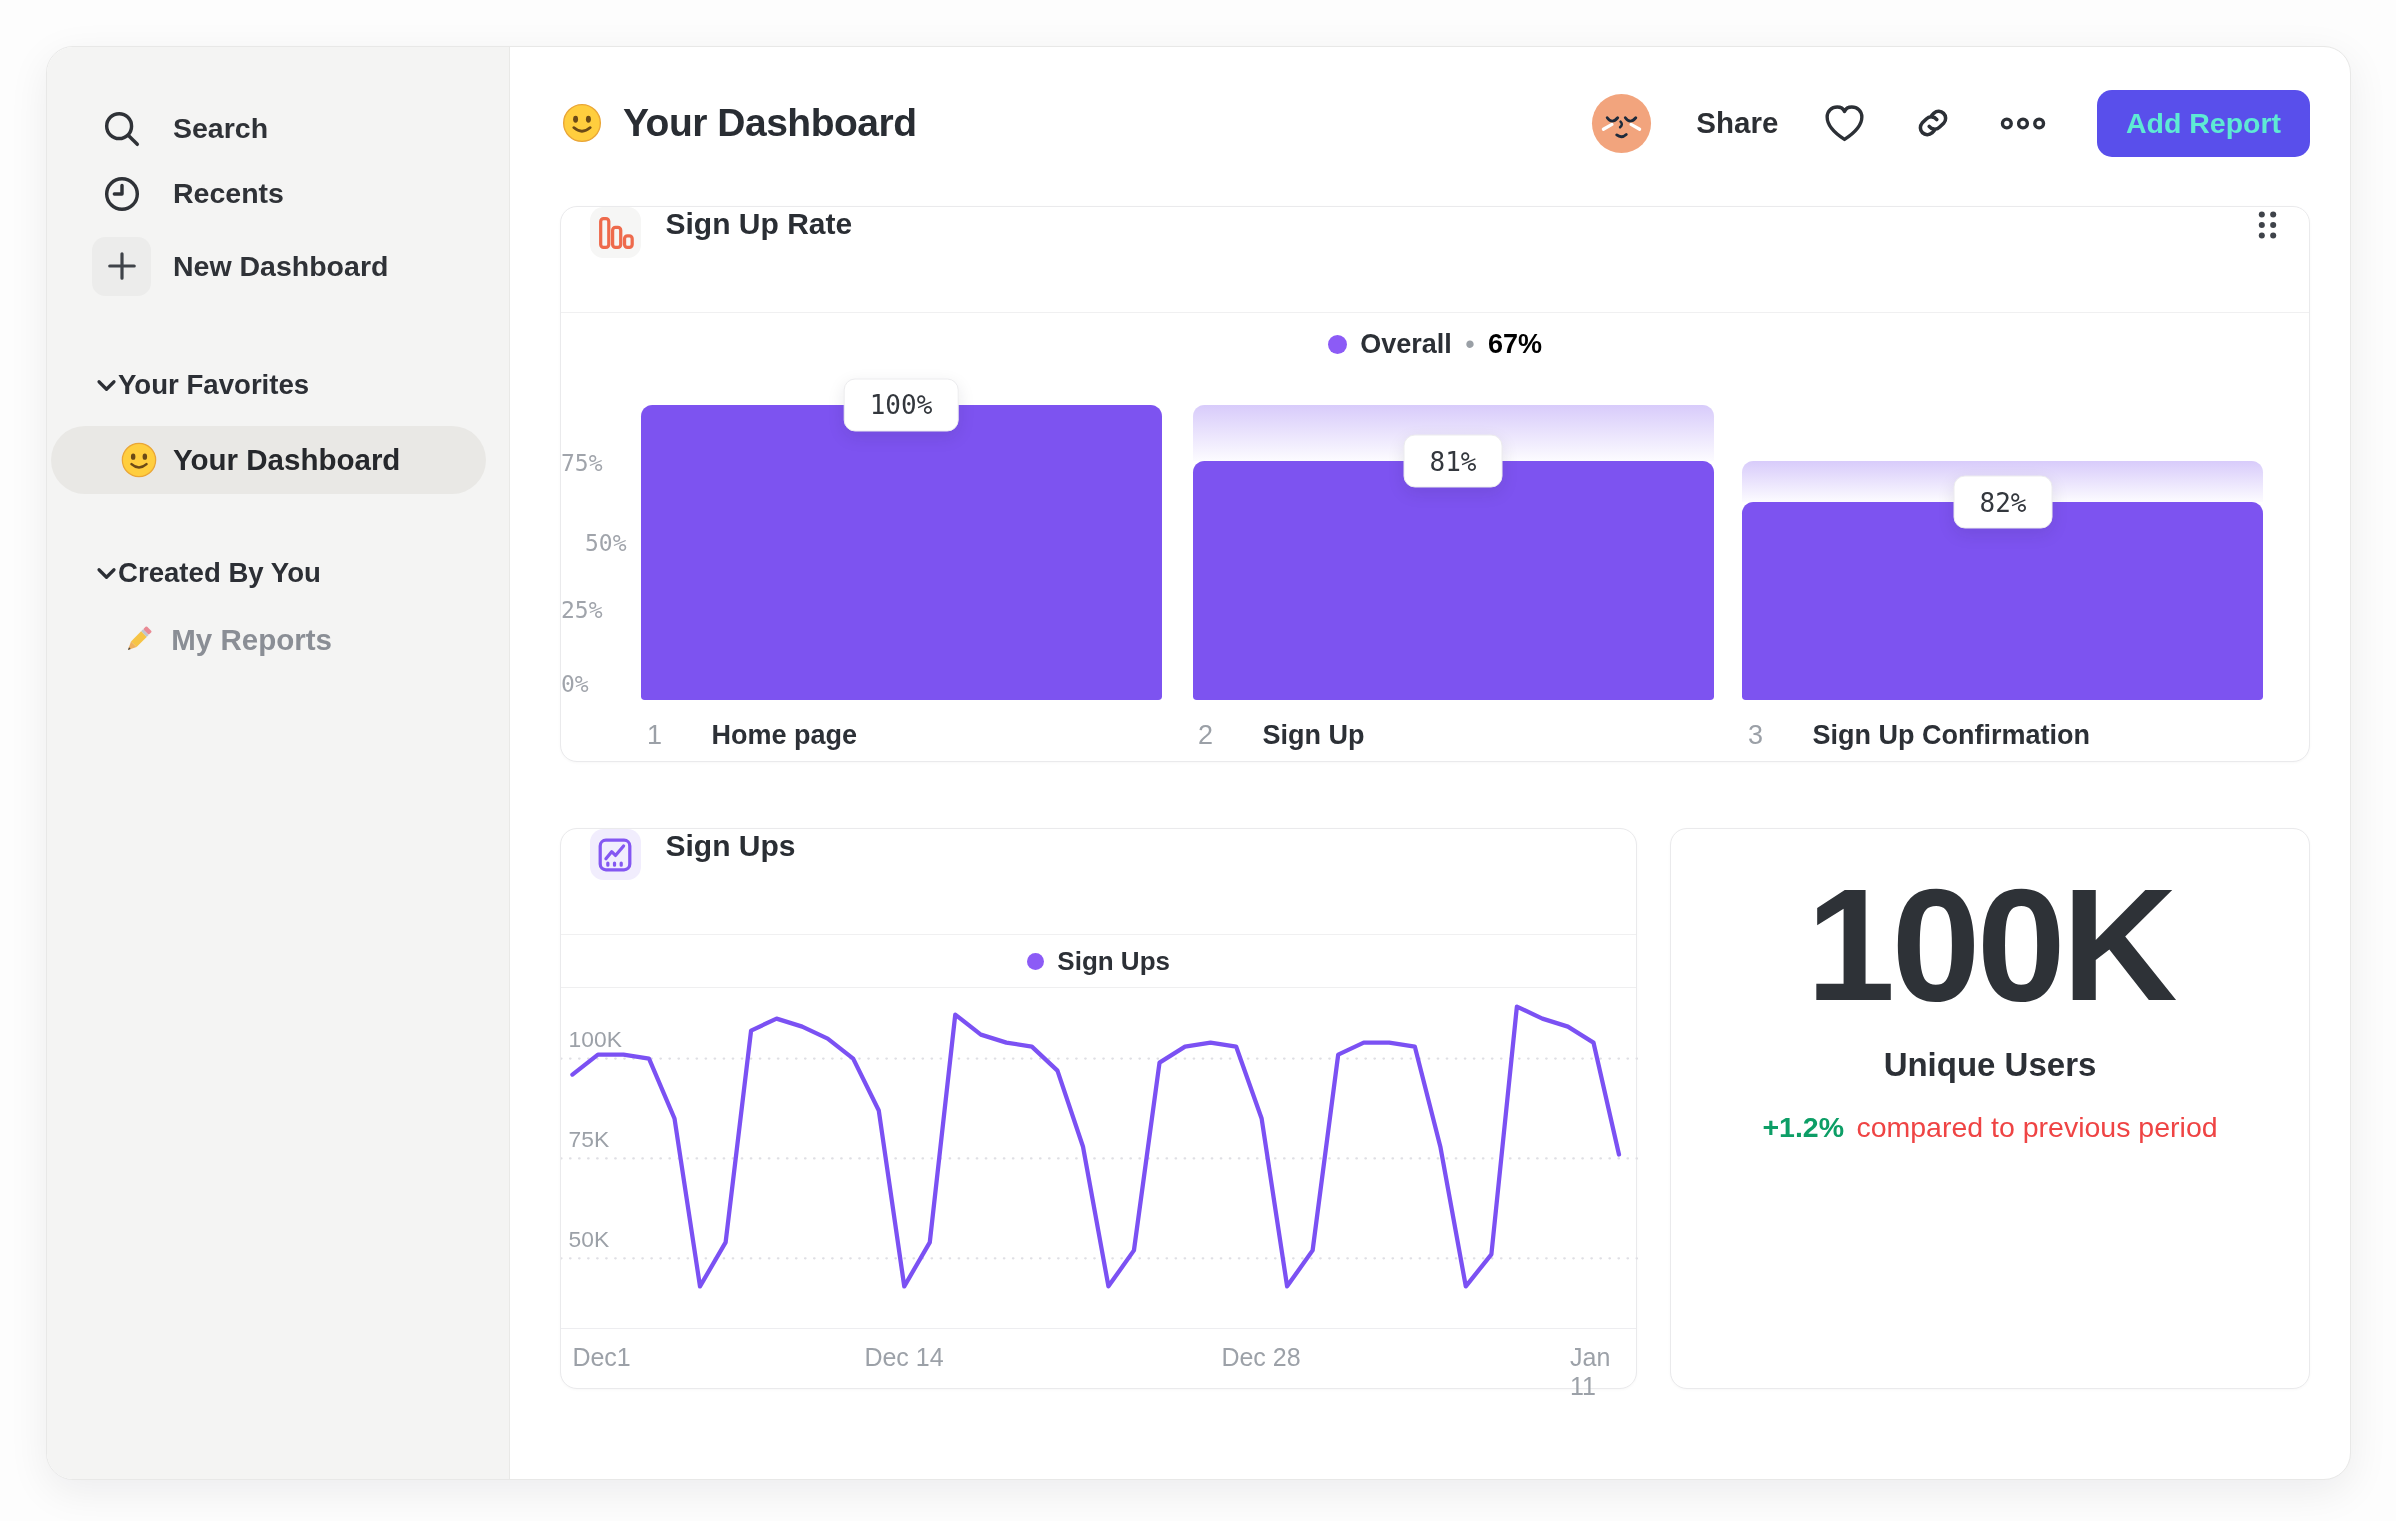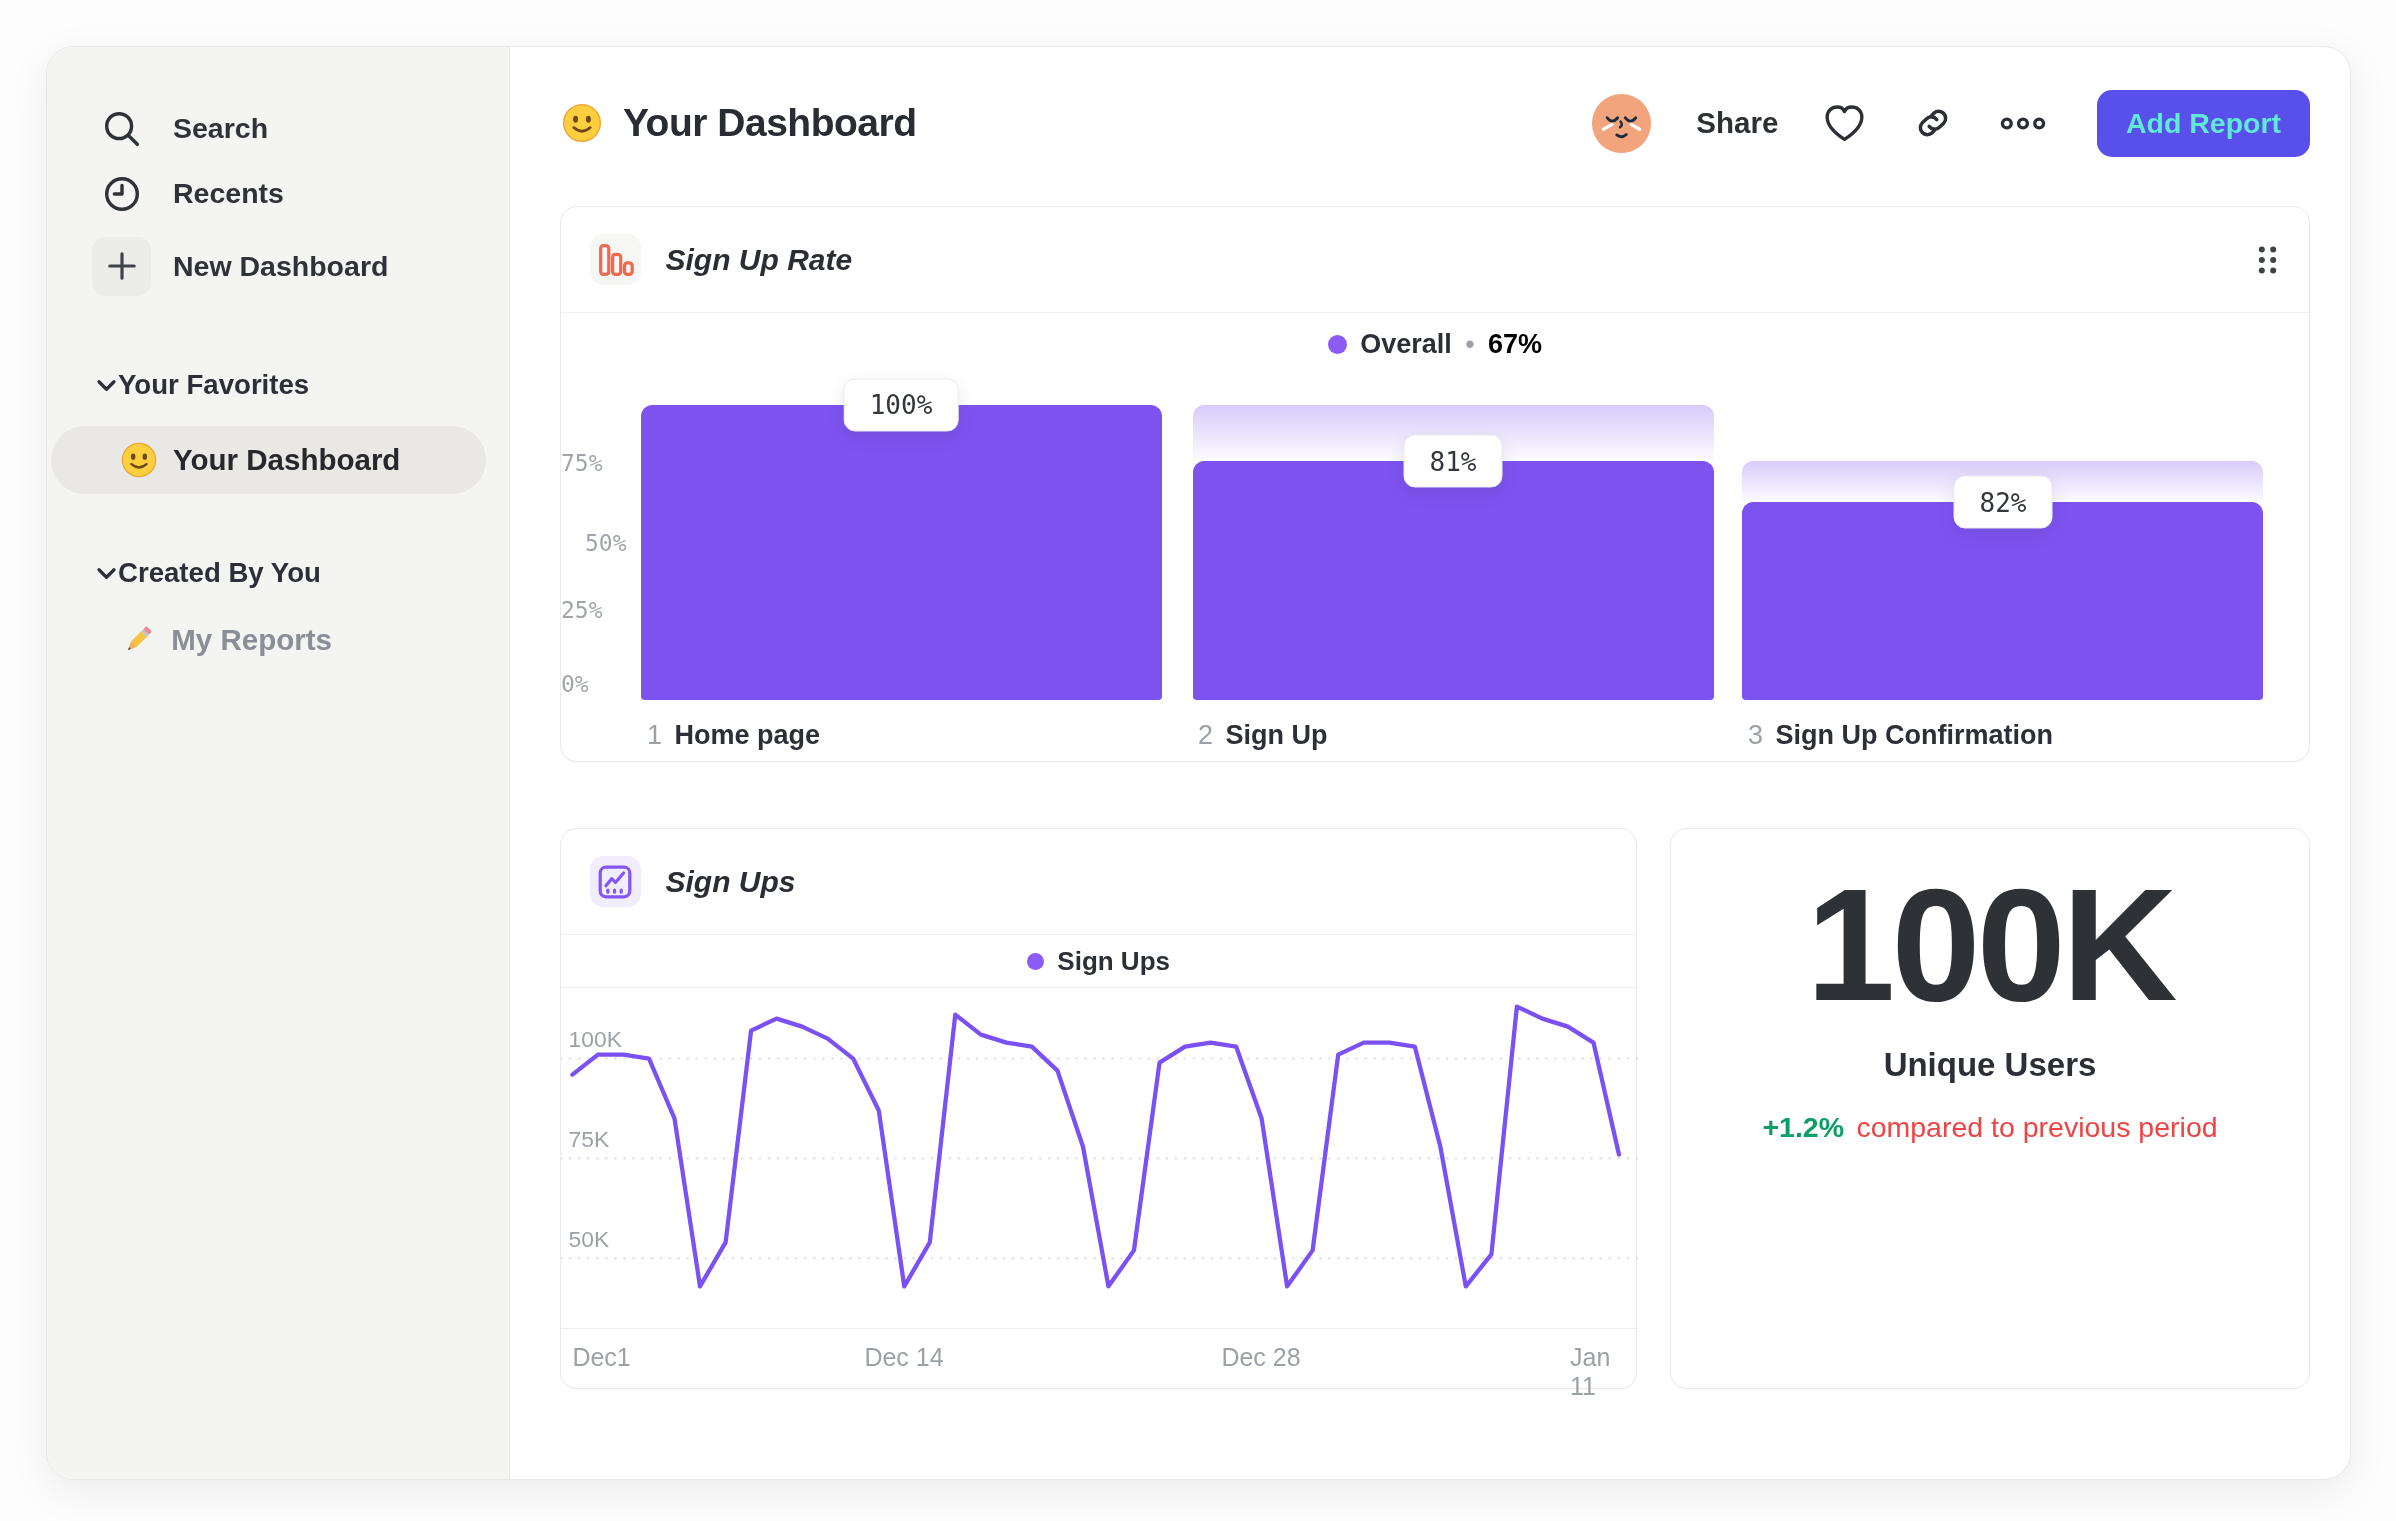--- a/index.html
+++ b/index.html
@@ -38,21 +38,21 @@
   .share-lbl { font-size:29.5px; font-weight:600; color:#2c2f34; cursor:pointer; }
   .icon-btn { display:flex; align-items:center; justify-content:center; cursor:pointer; }
   .add-report {
     width:213px; height:67px; border-radius:15px; border:none; background:#594feb;
     color:#5eead4; font-family:"Liberation Sans",sans-serif; font-size:28.5px; font-weight:600;
     display:flex; align-items:center; justify-content:center; cursor:pointer; margin-left:5.7px;text-align:center;
   }
 
   
   .card { background:#fff; border:1.4px solid #eaeaec; border-radius:17px; box-shadow:0 1px 2.9px rgba(25,25,35,0.03); }
-  .card-header { height:105px; display:flex; align-items:center; padding:0 28.5px;font-style:italic; }
+  .card-header { height:105px; display:flex; padding:0 28.5px; }
   .icon-box { width:51px; height:51px; border-radius:13.3px; display:flex; align-items:center; justify-content:center; flex-shrink:0; }
   .icon-box.gray { background:#f6f6f5; }
   .icon-box.lav { background:#f1edfd; }
   .card-title { margin-left:25px; font-size:30px; font-weight:700; color:#2a2e34; }
   .drag-handle { margin-left:auto; cursor:grab; display:flex; }
   .divider { height:1.4px; background:#f0f0f1; }
 
   .funnel-card { margin-top:49px; height:556px; display:flex; flex-direction:column; }
   .legend-row { height:63px; display:flex; align-items:center; justify-content:center; gap:13.3px; }
   .legend-dot { width:19px; height:19px; border-radius:50%; }
@@ -64,21 +64,21 @@
   .f-ylabel { position:absolute; left:0; width:44px; text-align:left; transform:translateY(-50%);
               font-size:23px; color:#a0a4ab; }
   .f-grad { position:absolute; border-radius:11.4px 11.4px 0 0;
             background:linear-gradient(180deg, rgba(125,83,240,0.30) 0%, rgba(125,83,240,0.02) 100%); }
   .f-bar  { position:absolute; background:#7d53f0; border-radius:11.4px 11.4px 3.8px 3.8px; }
   .f-tip  { position:absolute; transform:translate(-50%,-50%); background:#fff; border:1.4px solid #ececee;
             border-radius:11.4px; box-shadow:0 5.7px 17px rgba(30,30,45,0.10); padding:10.5px 25px;
             font-size:26px; color:#33373d; white-space:nowrap; }
   .f-cat  { position:absolute; display:flex; gap:12.4px; align-items:baseline; font-size:27px; }
   .f-cat .n { color:#9ba0a7; font-weight:500; }
-  .f-cat .t { color:#2c3036; font-weight:600; }
+  .f-cat .t { color:#2c3036; font-weight:600;margin-left:37px; }
 
   .row2 { margin-top:66px; display:flex; gap:33px; }
   .line-card { width:1077px; height:561px; display:flex; flex-direction:column; }
   .line-legend { height:53px; border-bottom:1.4px solid #efeff0; display:flex; align-items:center; justify-content:center; gap:13.3px; }
   .line-plot { position:relative; height:340px; }
   .line-xrow { position:relative; flex:1; border-top:1.4px solid #ededf0; }
   .x-lbl { position:absolute; top:13.3px; font-size:25px; color:#9ca1a8; }
 
   .kpi-card { width:640px; height:561px; }
   .kpi-value { margin-top:36px; text-align:center; font-size:160px; font-weight:800; color:#2e3237; letter-spacing:-3.8px; line-height:1; }

